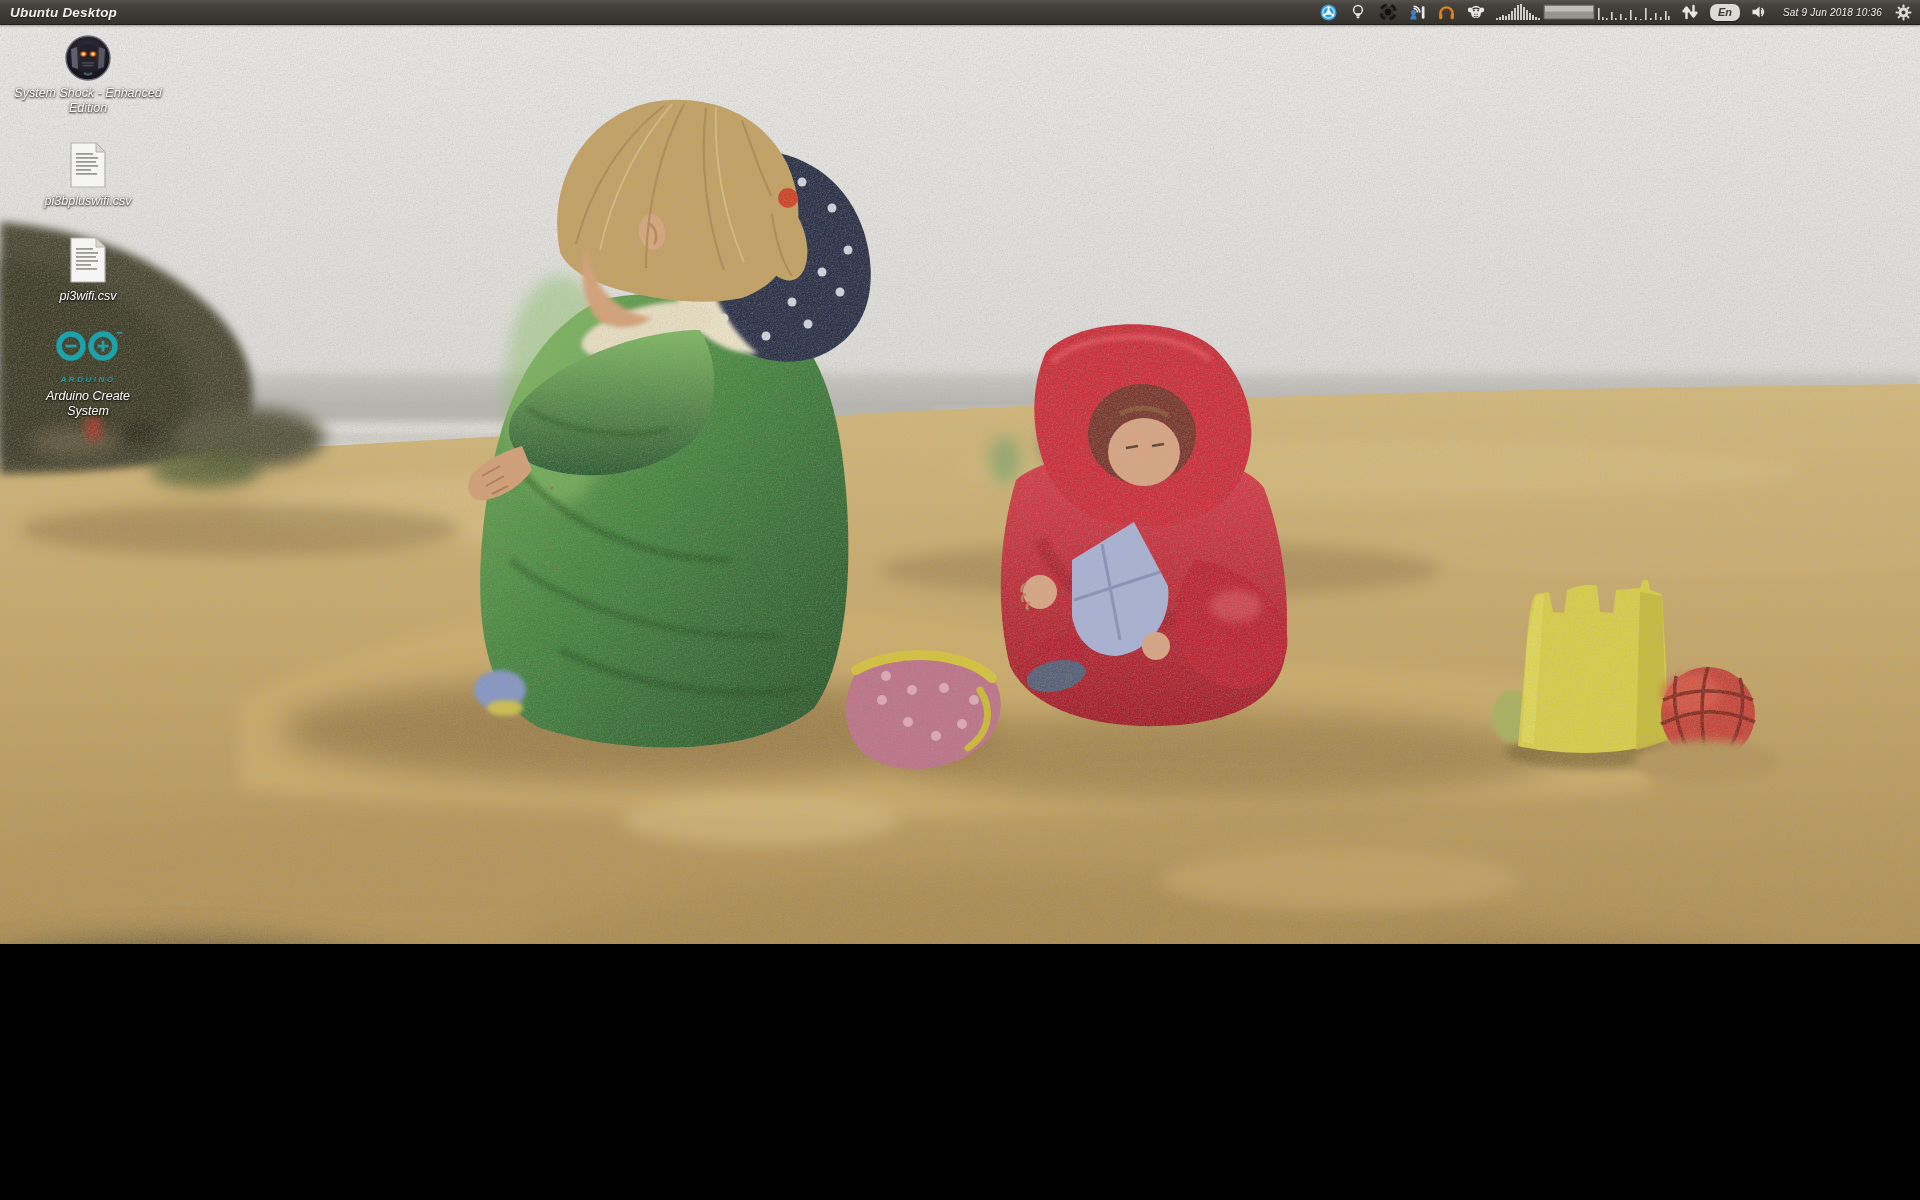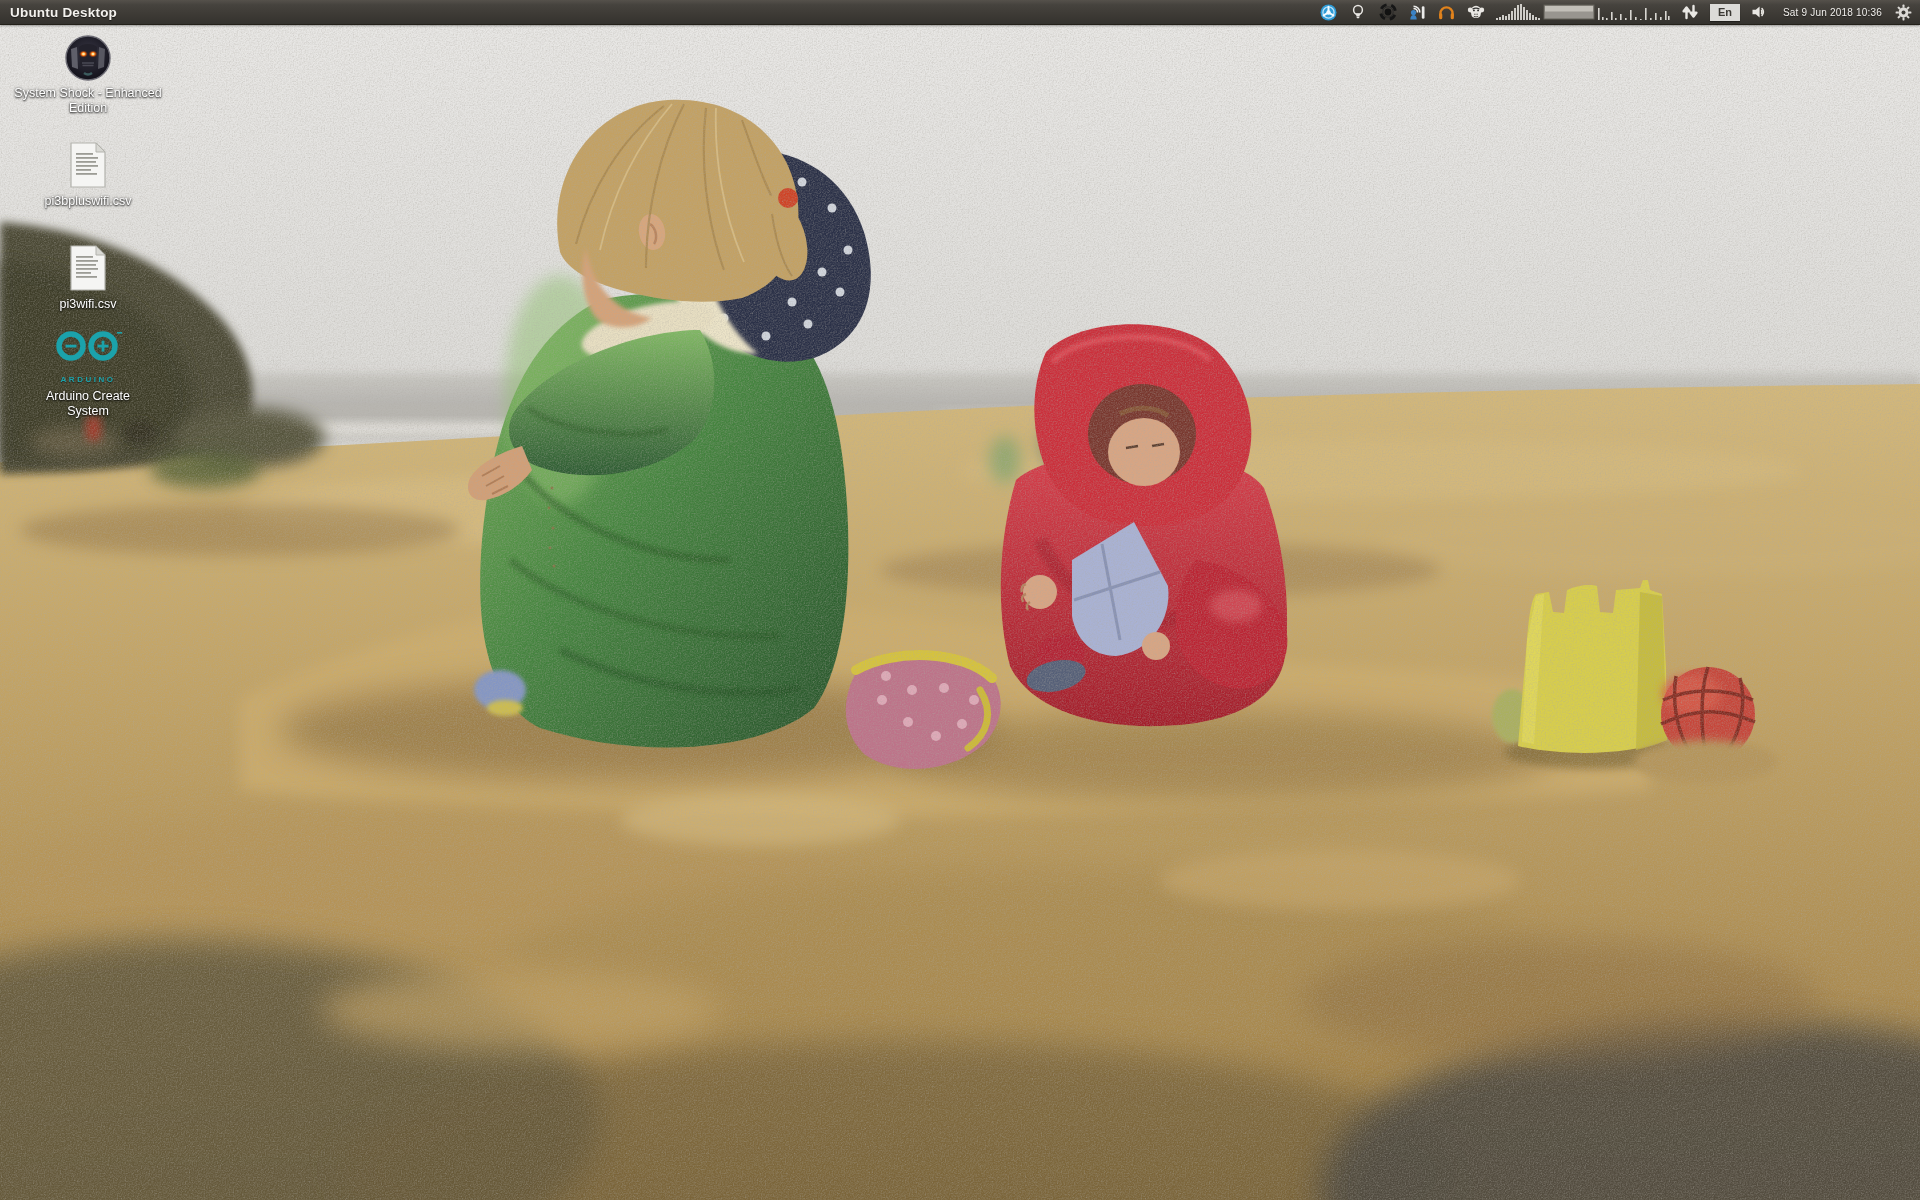--- a/index.html
+++ b/index.html
@@ -1,44 +1,44 @@
 <!DOCTYPE html>
 <html><head>
 <meta charset="utf-8">
 <style>
   html,body{margin:0;padding:0;width:1920px;height:1200px;overflow:hidden;
     font-family:"Liberation Sans",sans-serif;background:#000;user-select:none;}
-  .screen{position:relative;width:1920px;height:1200px;overflow:hidden;}
+  .screen{position:relative;width:1920px;height:944px;overflow:hidden;font-style:italic;}
 
   
   .wallpaper{position:absolute;inset:0;width:1920px;height:1200px;display:block;}
 
   
   .panel{position:absolute;left:0;top:0;width:1920px;height:24px;z-index:20;
     display:flex;align-items:center;justify-content:space-between;
     background:linear-gradient(180deg,#55514b 0%,#46433e 20%,#3d3a35 60%,#34322e 100%);
     border-bottom:1px solid #232019;box-shadow:0 1px 2px rgba(0,0,0,.35);}
   .panel-title{font-size:13.5px;font-weight:bold;color:#f3f1ed;padding-left:10px;
     text-shadow:0 1px 1px rgba(0,0,0,.55);letter-spacing:.2px;}
   .tray{display:flex;align-items:center;gap:11px;padding-right:8px;height:24px;}
   .tray svg{display:block;}
-  .kbd-badge{height:17px;min-width:24px;padding:0 3px;border-radius:0;background:#dcdbd8;
+  .kbd-badge{height:17px;min-width:24px;padding:0 3px;border-radius:7px;background:#dcdbd8;
     color:#3b3934;font-size:11px;font-weight:bold;display:flex;align-items:center;justify-content:center;
     box-shadow:0 1px 1px rgba(0,0,0,.4);}
   .clock{font-size:10px;color:#f1efec;letter-spacing:.2px;white-space:nowrap;
     text-shadow:0 1px 1px rgba(0,0,0,.5);padding:0 2px;}
 
   
   .dicon{position:absolute;left:12px;width:152px;display:flex;flex-direction:column;
     align-items:center;z-index:10;cursor:default;}
   .dicon-label{margin-top:5px;font-size:12.5px;line-height:1.22;color:#ffffff;text-align:center;
     text-shadow:0 1px 2px rgba(0,0,0,.9),0 0 3px rgba(0,0,0,.55);max-width:150px;}
   .dicon.i1{top:35px;}
   .dicon.i2{top:141px;}
-  .dicon.i3{top:244px;}
+  .dicon.i3{top:236px;}
   .dicon.i4{top:331px;}
   .ardu-label{max-width:118px;}
 </style>
 </head>
 <body>
 
 <div class="screen">
 
   <svg class="wallpaper" viewBox="0 0 1920 1200" preserveAspectRatio="none" aria-hidden="true">
     <defs>

